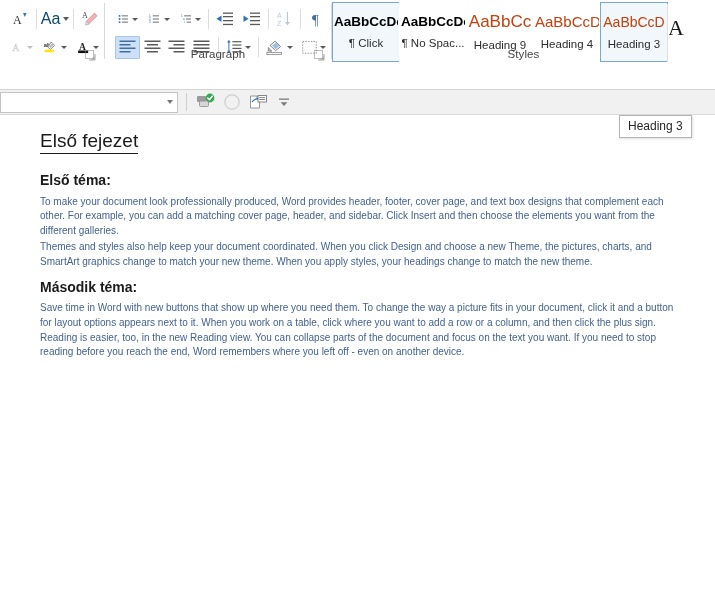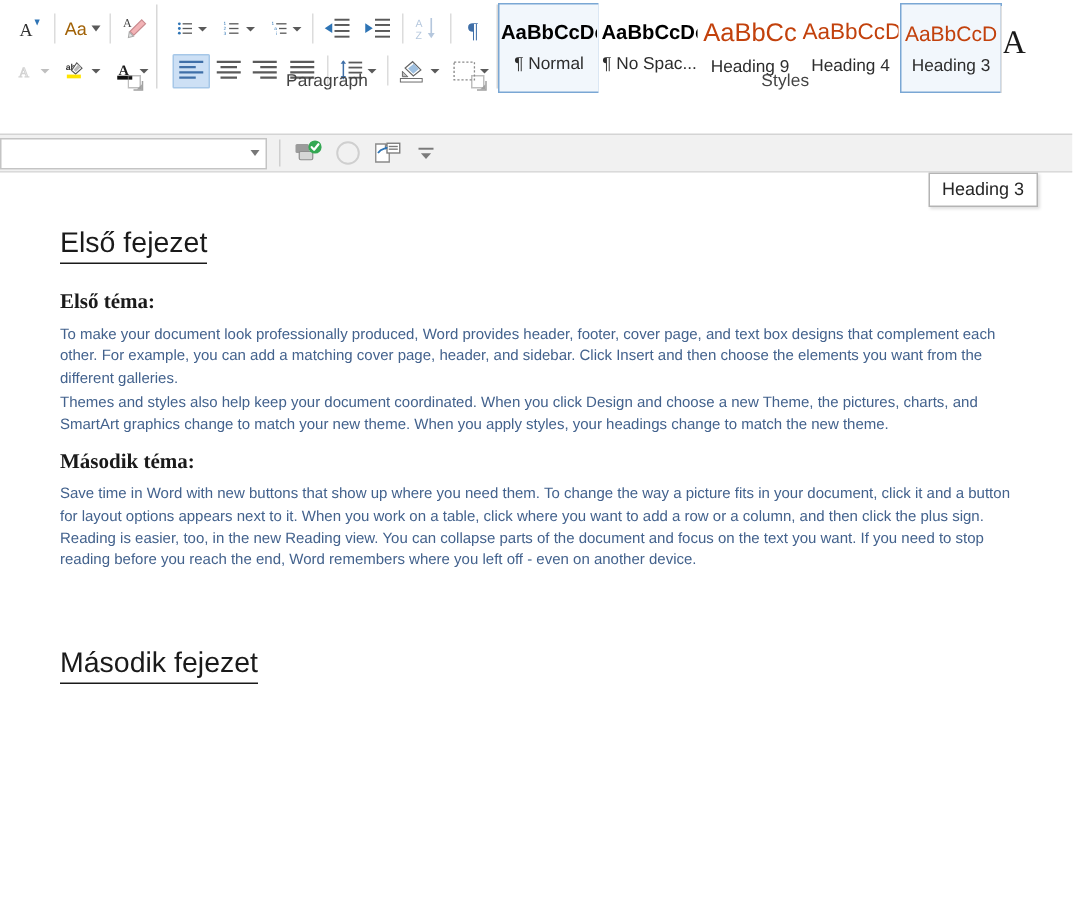--- a/index.html
+++ b/index.html
@@ -74,22 +74,22 @@
     border-radius: 1px;
     cursor: default;
   }
   .btn.sel {
     background: #cde0f5;
     border-color: #a6c7e8;
   }
   .btn.dis { opacity: 0.38; }
 
   .btn .cap {
-    font-size: 12px;
-    color: #a16207;
+    font-size: 16px;
+    color: #0c4a6e;
   }
 
   .caret {
     width: 0; height: 0;
     margin-left: 3px;
     border-left: 3.5px solid transparent;
     border-right: 3.5px solid transparent;
     border-top: 4px solid #5a5a5a;
   }
   .caret.sm {
@@ -254,31 +254,31 @@
     font-family: "Liberation Sans", sans-serif;
     font-size: 19px;
     font-weight: normal;
     color: #1a1a1a;
     margin: 15px 0 9px 0;
     display: inline-block;
     border-bottom: 1.6px solid #1a1a1a;
     padding-bottom: 1px;
     line-height: 1.1;
   }
-  .chapter-wrap { display: block; margin-top: 22px; }
+  .chapter-wrap { display: block; }
 
   p.body-black {
     font-family: "Liberation Sans", sans-serif;
     font-size: 13.2px;
     color: #262626;
     line-height: 1.42;
     margin: 0 0 8px 0;
   }
   h3.topic {
-    font-family: Liberation Serif, serif;
+    font-family: Liberation Sans, sans-serif;
     font-size: 14px;
     font-weight: bold;
     color: #1a1a1a;
     margin: 9px 0 6px 0;
     line-height: 1.2;
   }
   p.body-blue {
     font-family: "Liberation Sans", sans-serif;
     font-size: 10px;
     color: #43628d;
@@ -502,21 +502,21 @@
         </div>
       </div>
 
       <div class="grp-sep"></div>
 
       <div class="grp" style="flex:1 1 auto;">
         <div class="styles-gallery">
 
           <div class="style-item hot">
             <div class="preview bold">AaBbCcDc</div>
-            <div class="label">¶ Normal</div>
+            <div class="label">¶ Click</div>
           </div>
 
           <div class="style-item">
             <div class="preview bold">AaBbCcDc</div>
             <div class="label">¶ No Spac...</div>
           </div>
 
           <div class="style-item">
             <div class="preview blue h1">AaBbCc</div>
             <div class="label">Heading 9</div>
@@ -604,20 +604,17 @@
       <p class="body-blue">To make your document look professionally produced, Word provides header, footer, cover page, and text box designs that complement each other. For example, you can add a matching cover page, header, and sidebar. Click Insert and then choose the elements you want from the different galleries.</p>
 
       <p class="body-blue">Themes and styles also help keep your document coordinated. When you click Design and choose a new Theme, the pictures, charts, and SmartArt graphics change to match your new theme. When you apply styles, your headings change to match the new theme.</p>
 
       <h3 class="topic">Második téma:</h3>
 
       <p class="body-blue">Save time in Word with new buttons that show up where you need them. To change the way a picture fits in your document, click it and a button for layout options appears next to it. When you work on a table, click where you want to add a row or a column, and then click the plus sign. Reading is easier, too, in the new Reading view. You can collapse parts of the document and focus on the text you want. If you need to stop reading before you reach the end, Word remembers where you left off - even on another device.</p>
 
       <div class="gap"></div>
 
-      <div class="chapter-wrap">
-        <h1 class="chapter">Második fejezet</h1>
-      </div>
 
     </div>
   </div>
 
 </div>
 
 </body></html>

